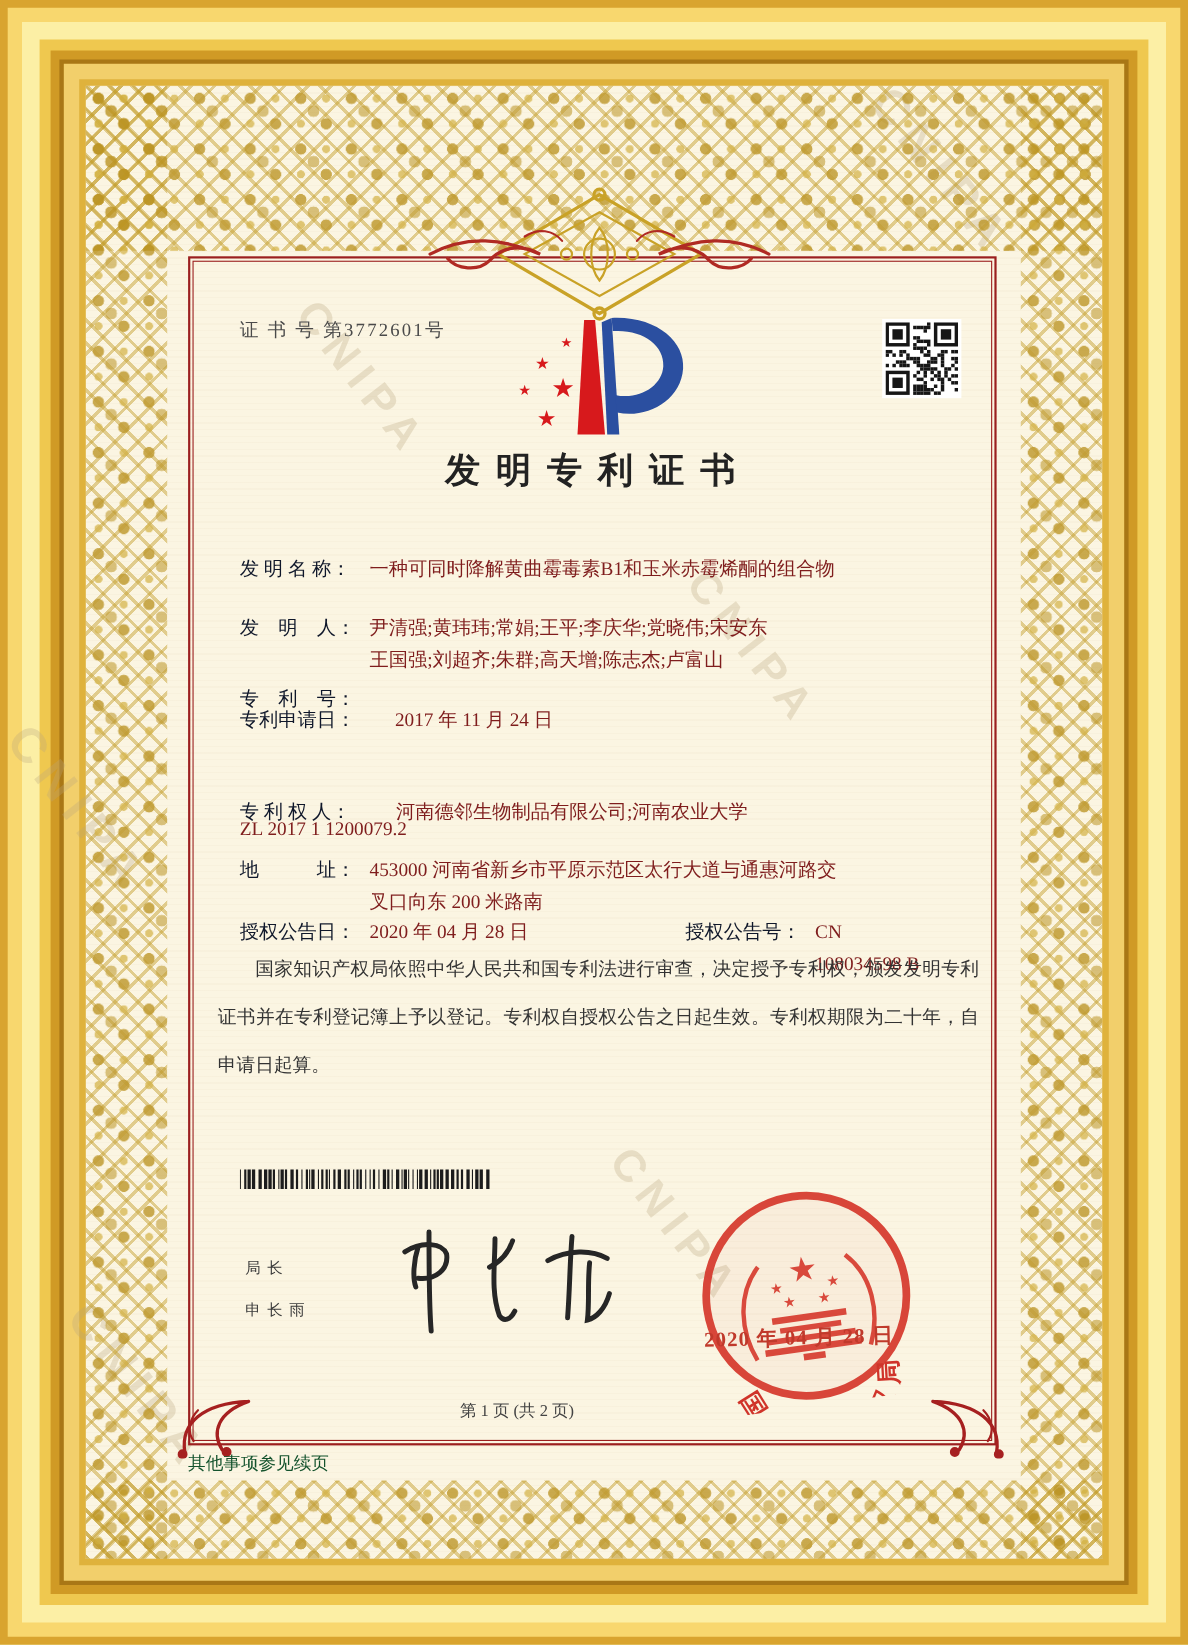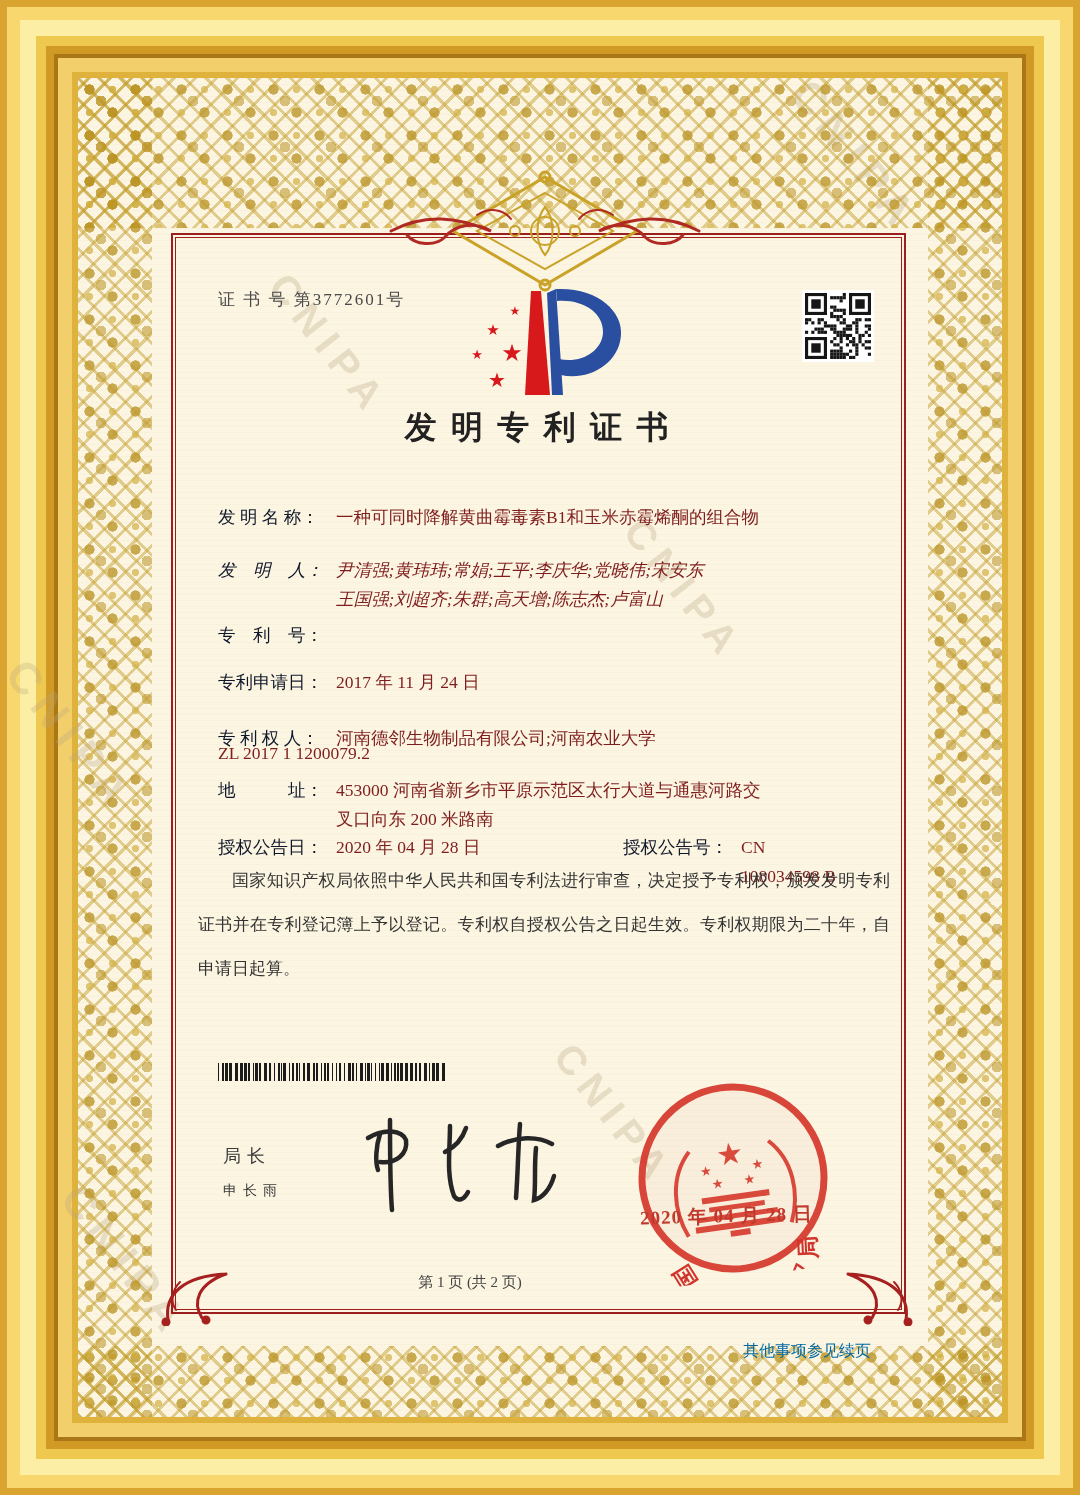--- a/index.html
+++ b/index.html
@@ -47,28 +47,28 @@
     font-weight:600;letter-spacing:.45em;text-indent:.45em;color:#222;}
   .qr{left:802px;top:290px;background:#fff;padding:3px;line-height:0;}
   .field-row{left:218px;width:620px;display:flex;font-size:17.5px;line-height:29px;}
   .field-label{flex:0 0 118px;color:#0f172a;}
   .field-value{white-space:pre-line;color:#7f1d1d;}
   .grant-no-pair{position:absolute;left:405px;top:0;display:flex;}
   .body-text{left:198px;top:859px;width:692px;font-size:17px;line-height:44px;
     text-align:justify;color:#333;}
   .body-text p{margin:0;text-indent:2em;}
   .barcode{left:218px;top:1063px;line-height:0;}
-  .director-label{left:223px;top:1144px;font-size:18px;letter-spacing:6px;}
+  .director-label{left:223px;top:1144px;font-size:14px;letter-spacing:6px;}
   .director-name{left:223px;top:1182px;font-size:14px;letter-spacing:6px;}
   .signature{left:350px;top:1112px;line-height:0;}
   .seal{left:633px;top:1078px;line-height:0;transform:rotate(-8deg);z-index:5;}
   .seal-date{left:640px;top:1203px;width:185px;font-size:19px;color:#c0392b;
     letter-spacing:1px;transform:rotate(-1.5deg);z-index:6;font-weight:600;}
   .page-info{left:171px;top:1273px;width:598px;text-align:center;font-size:15px;color:#444;}
-  .continuation{left:171px;top:1320px;width:700px;text-align:right;font-size:16px;color:#0369a1;margin-top:21px;}
+  .continuation{left:171px;top:1320px;width:700px;text-align:left;font-size:16px;color:#14532d;}
   .wm{position:absolute;z-index:2;font-size:44px;font-weight:700;letter-spacing:9px;
     color:rgba(186,165,125,.30);transform:rotate(52deg);transform-origin:left top;
     font-family:"Liberation Sans","DejaVu Sans",sans-serif;pointer-events:none;}
   .ornament{line-height:0;}
 </style>
 </head>
 <body>
 
 <div class="canvas">
 
@@ -277,34 +277,34 @@
         <rect x="6.3" y="50.4" width="9.45" height="9.45" fill="#161616"></rect>
       </svg>
   </div>
 
   <div class="abs page-title">发明专利证书</div>
 
   <div class="abs field-row" style="top:503px;">
     <span class="field-label">发 明 名 称：</span>
     <span class="field-value">一种可同时降解黄曲霉毒素B1和玉米赤霉烯酮的组合物</span>
   </div>
-  <div class="abs field-row" style="top:556px;font-style:italic;">
+  <div class="abs field-row" style="top:556px;">
     <span class="field-label">发　明　人：</span>
     <span class="field-value">尹清强;黄玮玮;常娟;王平;李庆华;党晓伟;宋安东
 王国强;刘超齐;朱群;高天增;陈志杰;卢富山</span>
   </div>
   <div class="abs field-row" style="top:621px;flex-direction:column;">
     <span class="field-label">专　利　号：</span>
     <span class="field-value">ZL 2017 1 1200079.2</span>
   </div>
-  <div class="abs field-row" style="top:668px;">
+  <div class="abs field-row" style="top:640px;gap:23px;">
     <span class="field-label">专利申请日：</span>
     <span class="field-value">2017 年 11 月 24 日</span>
   </div>
-  <div class="abs field-row" style="top:724px;">
+  <div class="abs field-row" style="top:724px;gap:24px;">
     <span class="field-label">专 利 权 人：</span>
     <span class="field-value">河南德邻生物制品有限公司;河南农业大学</span>
   </div>
   <div class="abs field-row" style="top:776px;">
     <span class="field-label">地　　　址：</span>
     <span class="field-value">453000 河南省新乡市平原示范区太行大道与通惠河路交
 叉口向东 200 米路南</span>
   </div>
   <div class="abs field-row" style="top:833px;">
     <span class="field-label">授权公告日：</span>

